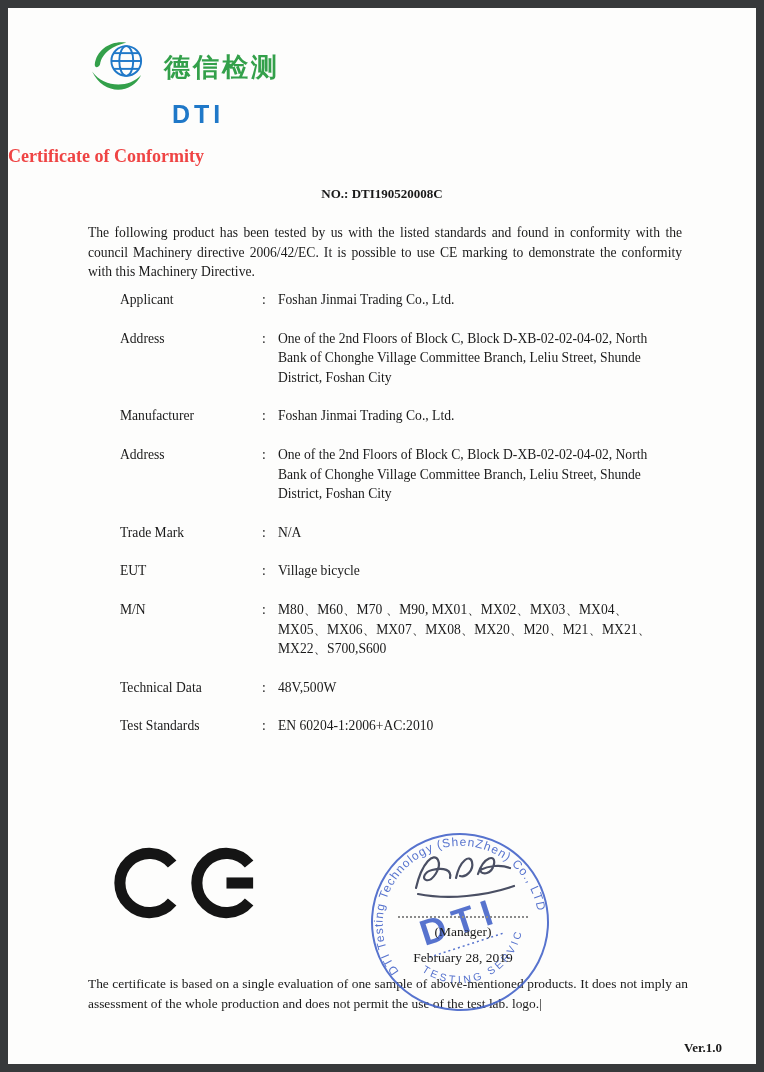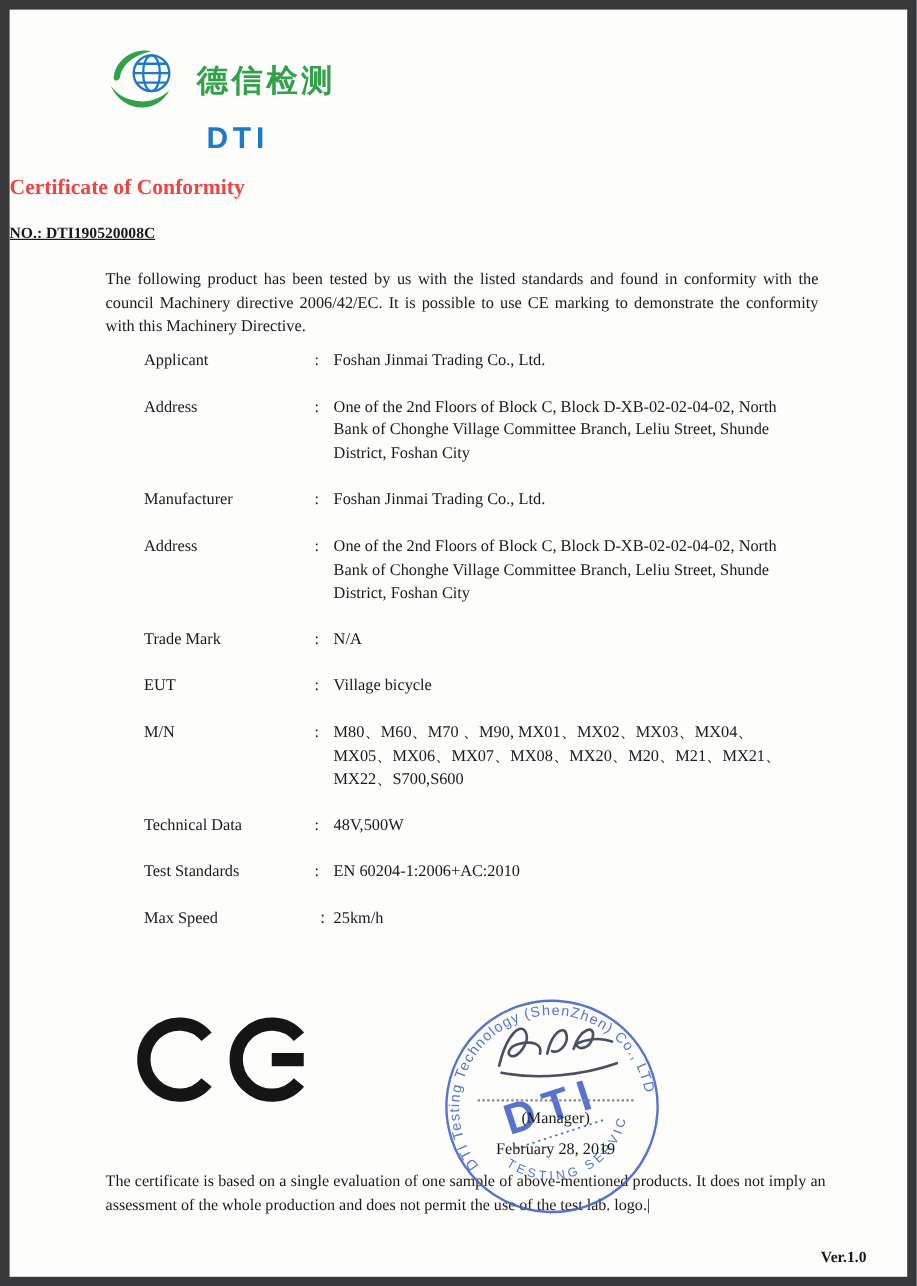--- a/index.html
+++ b/index.html
@@ -28,21 +28,21 @@
     font-size:25px; font-weight:800; color:#1f78c8;
     letter-spacing:4px; margin-left:86px; margin-top:-2px;
   }
 
   .title {
     position:absolute; left:0; top:138px; width:100%;
     text-align:left; font-size:18px; font-weight:bold; color:#ef4444;
   }
   .cert-no {
     position:absolute; left:0; top:178px; width:100%;
-    text-align:left; font-size:13px; font-weight:bold;text-decoration:underline;
+    text-align:center; font-size:13px; font-weight:bold;
   }
 
   .intro {
     position:absolute; left:80px; top:215px; width:594px;
     font-size:13.6px; line-height:19.6px; text-align:justify;
   }
 
   
   .fields { position:absolute; left:112px; top:282px; width:570px; }
   .field-row {
@@ -156,25 +156,20 @@
     <div class="field-row">
       <span class="field-label">Technical Data</span>
       <span class="field-colon">:</span>
       <span class="field-value">48V,500W</span>
     </div>
     <div class="field-row">
       <span class="field-label">Test Standards</span>
       <span class="field-colon">:</span>
       <span class="field-value">EN 60204-1:2006+AC:2010</span>
     </div>
-    <div class="field-row">
-      <span class="field-label">Max Speed</span>
-      <span class="field-colon">：</span>
-      <span class="field-value">25km/h</span>
-    </div>
   </div>
 
   <div class="ce">
     <svg width="148" height="74" viewBox="0 0 200 100" aria-hidden="true">
       <g stroke="#151515" stroke-width="15" fill="none">
         <path d="M 78.6 24.3 A 40 40 0 1 0 78.6 75.7"></path>
         <path d="M 182.6 24.3 A 40 40 0 1 0 182.6 75.7"></path>
         <line x1="152" y1="50" x2="188" y2="50"></line>
       </g>
     </svg>

